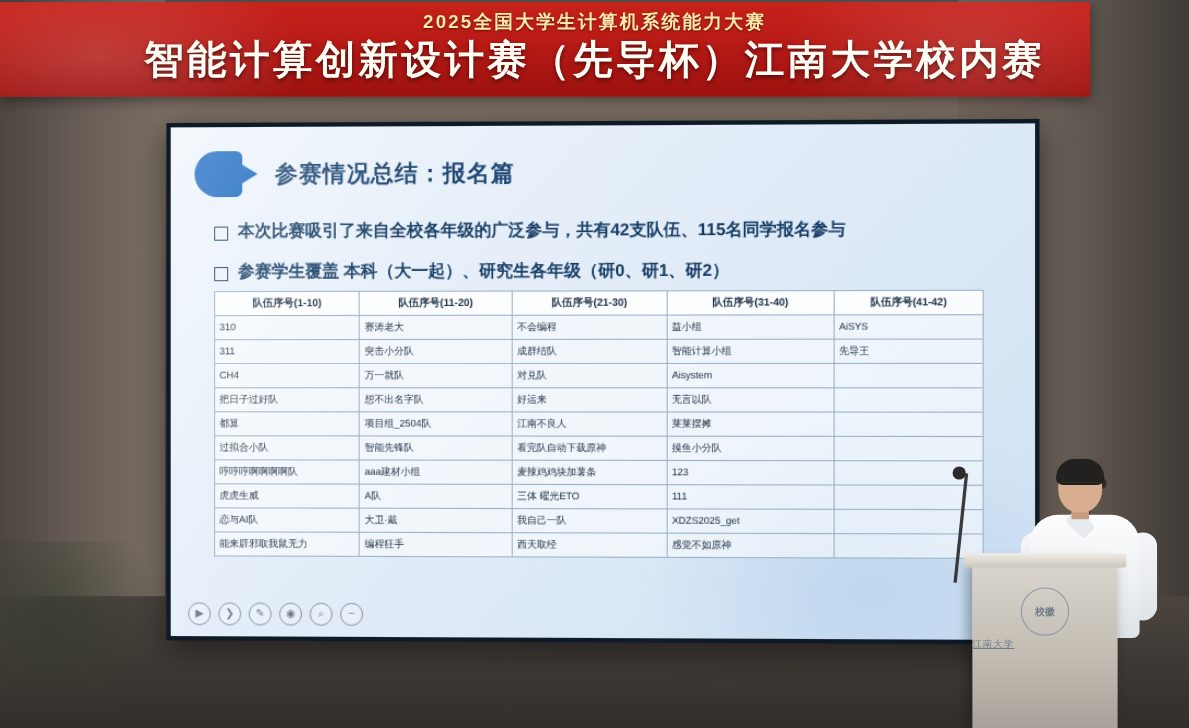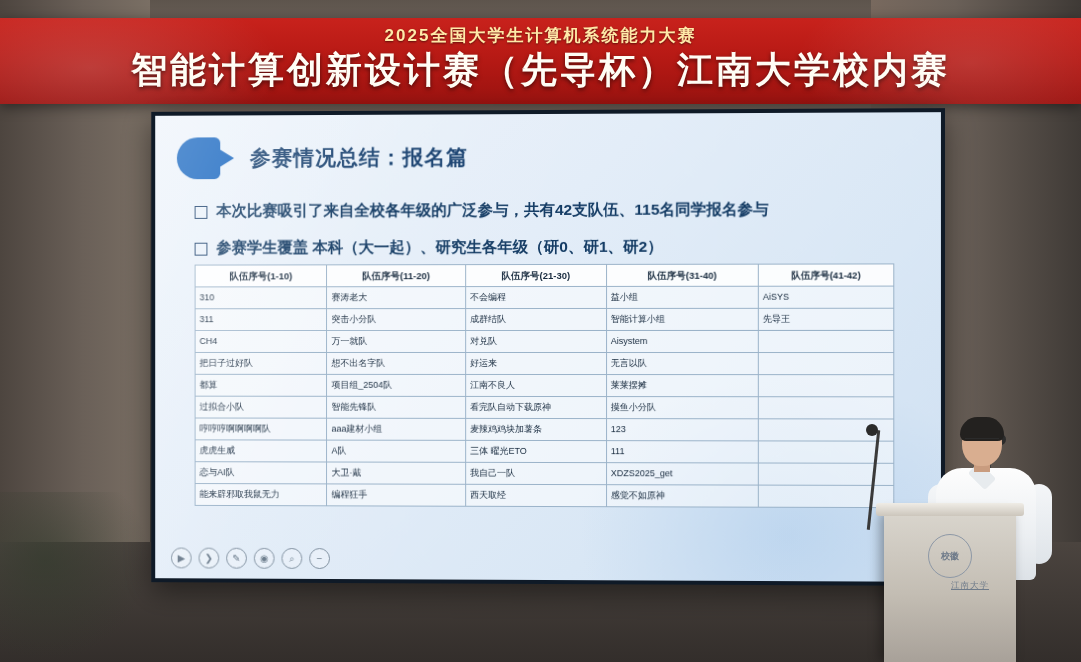--- a/index.html
+++ b/index.html
@@ -15,23 +15,23 @@
   .wall-top{position:absolute;left:0;top:0;width:1081px;height:24px;
     background:linear-gradient(180deg,#5d544c,#6b6058);}
   .wall-left{position:absolute;left:0;top:0;width:150px;height:662px;
     background:linear-gradient(90deg,#4d453f 0%,#6a6058 55%,#7a6f64 100%);}
   .wall-right{position:absolute;right:0;top:0;width:210px;height:662px;
     background:linear-gradient(270deg,#3f3a36 0%,#6a6058 60%,#78695e 100%);}
   .floor{position:absolute;left:0;bottom:0;width:1081px;height:120px;
     background:linear-gradient(180deg,#4b443f,#332e2b);}
 
   
-  .banner{position:absolute;left:0;top:18px;width:1081px;height:86px;
+  .banner{position:absolute;left:0;top:2px;width:956px;height:86px;
     background:linear-gradient(180deg,#c8221c 0%,#b81a15 42%,#9c120f 100%);
-    box-shadow:0 3px 12px rgba(0,0,0,.45);overflow:hidden;}
+    box-shadow:0 3px 12px rgba(0,0,0,.45);overflow:hidden;padding-left:35px;}
   .banner:before{content:"";position:absolute;left:-120px;top:-40px;width:420px;height:180px;
     background:radial-gradient(ellipse at center,rgba(255,255,255,.16),rgba(255,255,255,0) 65%);}
   .banner:after{content:"";position:absolute;right:-80px;top:-50px;width:380px;height:190px;
     background:radial-gradient(ellipse at center,rgba(255,255,255,.13),rgba(255,255,255,0) 65%);}
   .banner-sub{position:absolute;left:0;top:6px;width:1081px;text-align:center;
     font-size:17px;font-weight:bold;color:#ffe9a8;letter-spacing:2px;
     text-shadow:0 1px 2px rgba(0,0,0,.5);}
   .banner-main{position:absolute;left:0;top:28px;width:1081px;text-align:center;
     font-size:36px;font-weight:bold;color:#fffdf5;letter-spacing:3px;
     text-shadow:0 2px 4px rgba(0,0,0,.55);}
@@ -85,21 +85,21 @@
 
   
   .podium{position:absolute;left:884px;top:512px;width:132px;height:150px;
     background:linear-gradient(180deg,#d9d5cd 0%,#c3bdb3 55%,#a8a199 100%);
     border-radius:4px 4px 0 0;box-shadow:-4px 0 12px rgba(0,0,0,.35);}
   .podium-top{position:absolute;left:-8px;top:-9px;width:148px;height:13px;
     background:linear-gradient(180deg,#efece6,#ccc6bc);border-radius:3px;}
   .podium-emblem{position:absolute;left:50%;top:22px;transform:translateX(-50%);
     width:42px;height:42px;border-radius:50%;border:1.5px solid #8d98a6;
     display:flex;align-items:center;justify-content:center;color:#6f7b8a;font-size:9px;font-weight:bold;}
-  .podium-name{position:absolute;left:0;top:68px;width:105px;text-align:right;
+  .podium-name{position:absolute;left:0;top:68px;width:105px;text-align:left;
     font-size:8.5px;color:#6f7b8a;letter-spacing:1px;text-decoration:underline;}
   .mic-stem{position:absolute;left:872px;top:430px;width:3px;height:100px;background:#3a3a3a;
     transform:rotate(6deg);}
   .mic-head{position:absolute;left:866px;top:424px;width:12px;height:12px;border-radius:50%;
     background:#2b2b2b;}
   .mic2-stem{position:absolute;left:990px;top:440px;width:3px;height:86px;background:#3a3a3a;
     transform:rotate(-7deg);}
   .mic2-head{position:absolute;left:995px;top:434px;width:11px;height:11px;border-radius:50%;
     background:#2b2b2b;}
 

